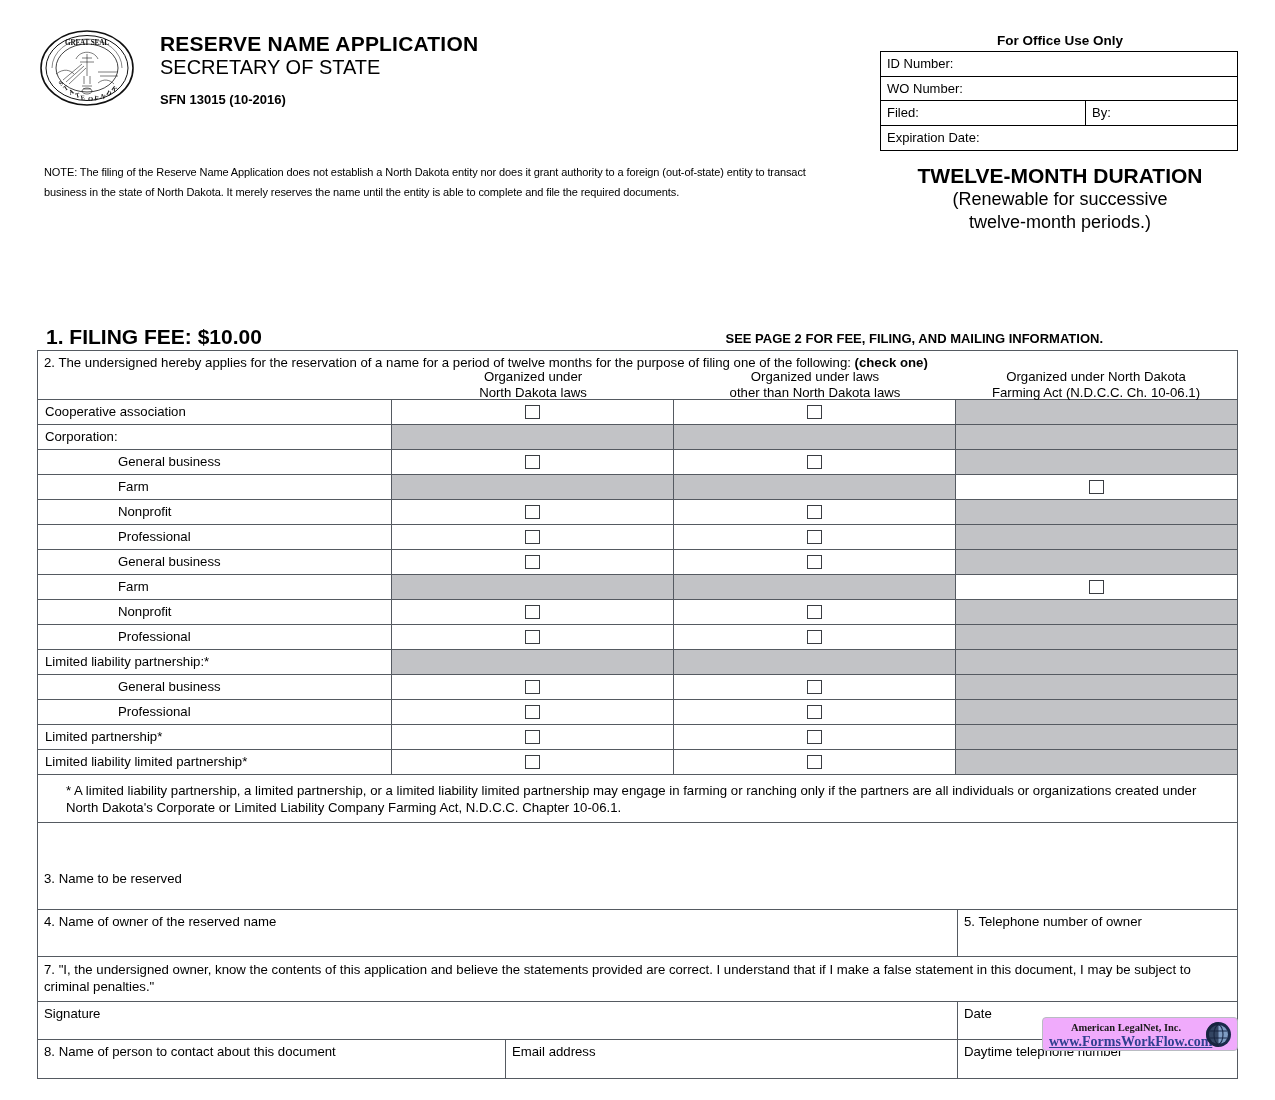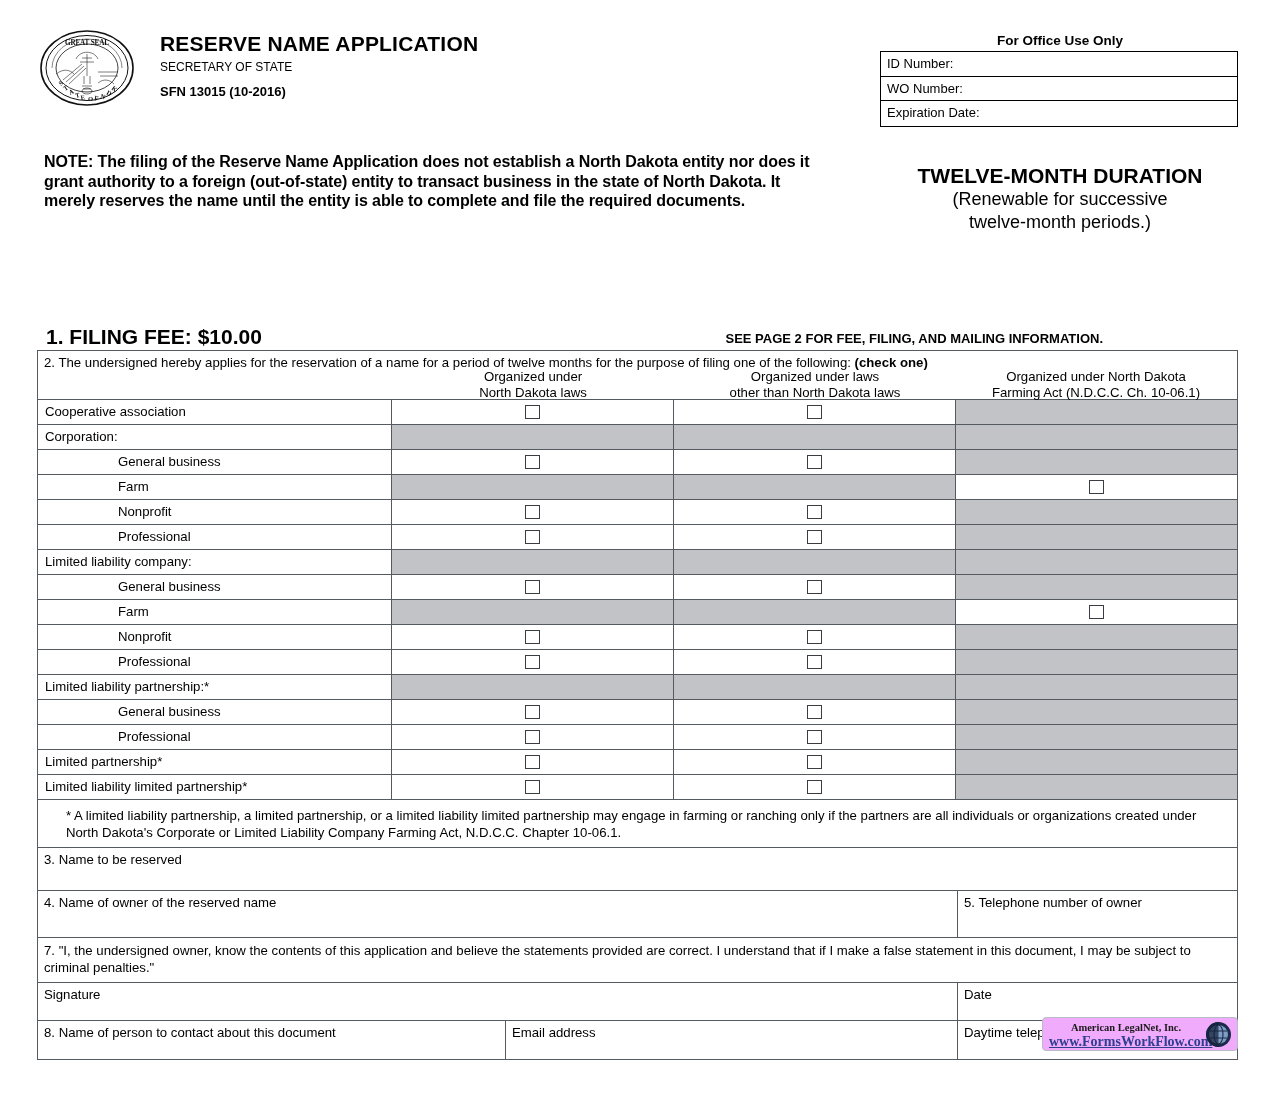--- a/index.html
+++ b/index.html
@@ -32,29 +32,29 @@
     position: absolute;
     left: 160px; top: 32px;
   }
   .doc-title {
     font-size: 21px;
     font-weight: bold;
     letter-spacing: 0.2px;
     line-height: 24px;
   }
   .doc-sub {
-    font-size: 12px;
+    font-size: 20px;
     line-height: 20px;
     margin-top: 1px;
   }
   .doc-sfn {
     font-size: 13px;
     font-weight: bold;
     line-height: 17px;
-    margin-top: 6px;
+    margin-top: 14px;
   }
 
   
   .office-title {
     position: absolute;
     left: 880px; top: 33px;
     width: 360px;
     text-align: center;
     font-size: 13.5px;
     font-weight: bold;
@@ -80,24 +80,24 @@
     flex: 1;
   }
   .office-cell.split-left {
     flex: 0 0 205px;
     border-right: 1.5px solid #000;
   }
 
   
   .note {
     position: absolute;
-    left: 44px; top: 152px;
+    left: 44px; top: 163px;
     width: 770px;
-    font-size: 16px;
-    font-weight: bold;
+    font-size: 11px;
+    font-weight: normal;
     line-height: 19.6px;
     letter-spacing: -0.1px;
   }
 
   
   .duration {
     position: absolute;
     left: 860px; top: 163px;
     width: 400px;
     text-align: center;
@@ -216,21 +216,21 @@
   }
   .entry-row:last-child { border-bottom: none; }
   .entry-cell {
     box-sizing: border-box;
     font-size: 13.2px;
     padding: 4px 0 0 6px;
     flex: 1;
   }
   .entry-cell.bordered { border-right: 1.5px solid #555a61; }
   .h38 { height: 38px; }
-  .h43 { height: 43px; }
+  .h43 { height: 43px; margin-top: 44px; }
   .h47 { height: 47px; justify-content: space-between; }
   .h41 { height: 41px; }
   .stmt-row {
     border-bottom: 1.5px solid #555a61;
     box-sizing: border-box;
     height: 45px;
     padding: 4px 10px 0 6px;
     font-size: 13.2px;
     line-height: 17px;
   }
@@ -327,20 +327,24 @@
 
   <div class="office-title">For Office Use Only</div>
   <div class="office-box">
     <div class="office-row">
       <div class="office-cell">ID Number:</div>
     </div>
     <div class="office-row">
       <div class="office-cell">WO Number:</div>
     </div>
     <div class="office-row">
+      <div class="office-cell split-left">Filed:</div>
+      <div class="office-cell">By:</div>
+    </div>
+    <div class="office-row">
       <div class="office-cell">Expiration Date:</div>
     </div>
   </div>
 
   <div class="note">NOTE: The filing of the Reserve Name Application does not establish a North Dakota entity nor does it grant authority to a foreign (out-of-state) entity to transact business in the state of North Dakota.  It merely reserves the name until the entity is able to complete and file the required documents.</div>
 
   <div class="duration">
     <div class="duration-main">TWELVE-MONTH DURATION</div>
     <div class="duration-sub">(Renewable for successive</div>
     <div class="duration-sub">twelve-month periods.)</div>
@@ -416,26 +420,20 @@
           <div class="chk-cell third shaded"></div>
         </div>
         <div class="chk-row">
           <div class="lbl-cell indent">Professional</div>
           <div class="chk-cell">
             <span class="box"></span>
           </div>
           <div class="chk-cell">
             <span class="box"></span>
           </div>
-          <div class="chk-cell third shaded"></div>
-        </div>
-        <div class="chk-row">
-          <div class="lbl-cell">Limited liability company:</div>
-          <div class="chk-cell shaded"></div>
-          <div class="chk-cell shaded"></div>
           <div class="chk-cell third shaded"></div>
         </div>
         <div class="chk-row">
           <div class="lbl-cell indent">General business</div>
           <div class="chk-cell">
             <span class="box"></span>
           </div>
           <div class="chk-cell">
             <span class="box"></span>
           </div>

